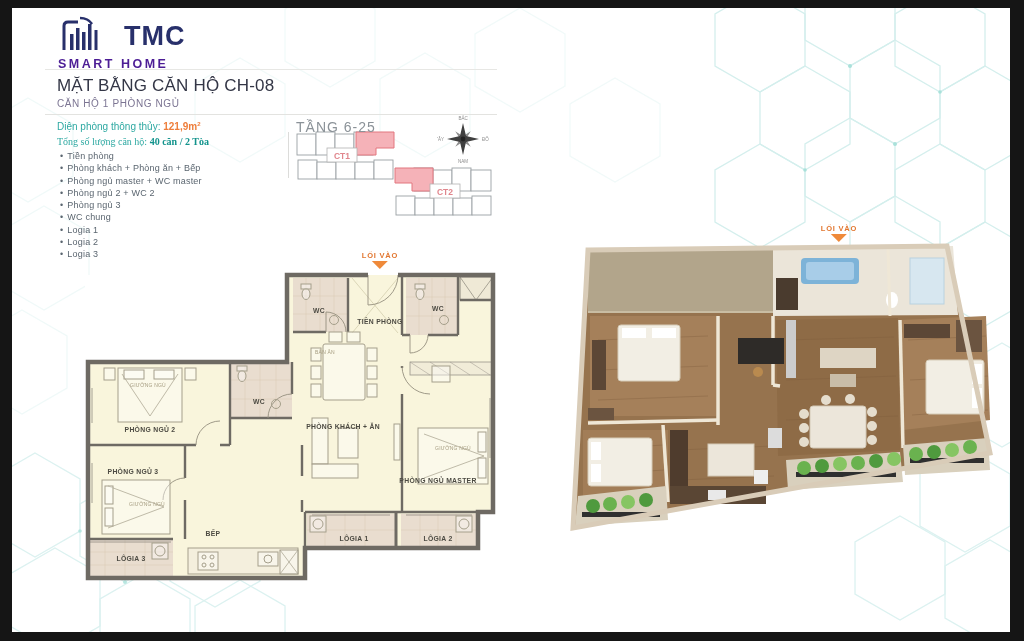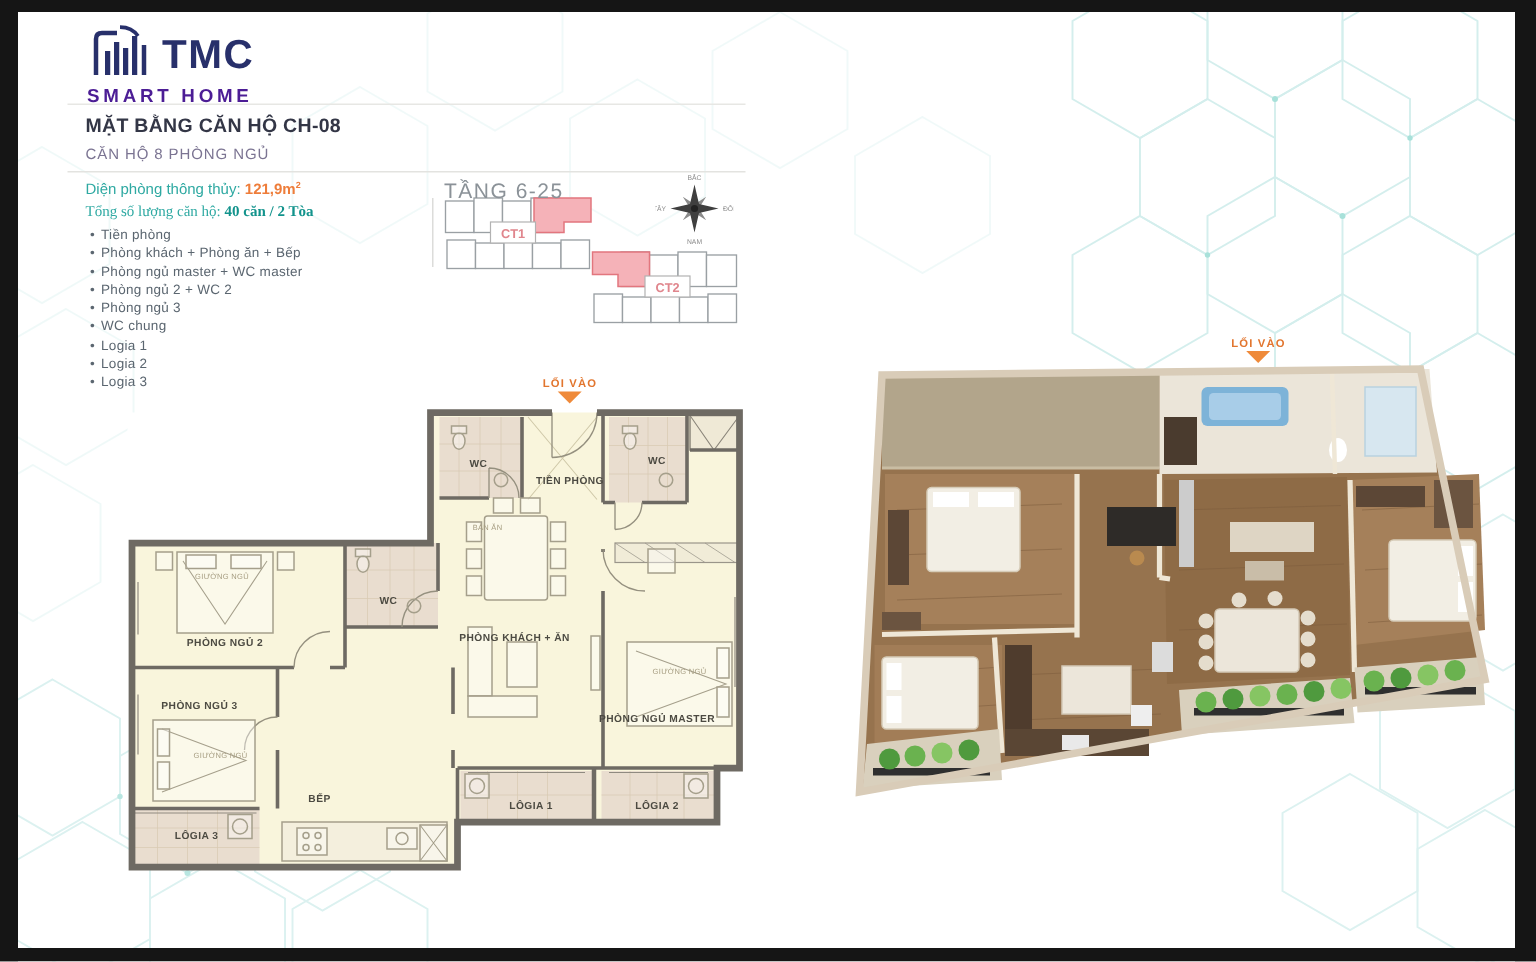--- a/index.html
+++ b/index.html
@@ -13,27 +13,27 @@
   .frame.top{left:0;top:0;width:1024px;height:8px;}
   .frame.bottom{left:0;top:632px;width:1024px;height:9px;}
   .frame.left{left:0;top:0;width:12px;height:641px;}
   .frame.right{left:1010px;top:0;width:14px;height:641px;}
 
   .hexbg{position:absolute;left:0;top:0;z-index:0;pointer-events:none;}
 
   
   .logo{position:absolute;left:58px;top:16px;z-index:5;}
   .logo-row{display:flex;align-items:center;}
-  .logo-brand{color:#28306b;font-weight:bold;font-size:27px;letter-spacing:1px;margin-left:6px;}
+  .logo-brand{color:#28306b;font-weight:bold;font-size:27px;letter-spacing:1px;margin-left:22px;}
   .logo-tagline{color:#4c1d95;font-weight:bold;font-size:12.5px;letter-spacing:2.5px;margin-top:1px;}
   .hr1{position:absolute;left:45px;top:69px;width:452px;height:1px;background:#e7e7e4;z-index:4;}
   .hr2{position:absolute;left:45px;top:114px;width:452px;height:1px;background:#e3e3e0;z-index:4;}
   .vdiv{position:absolute;left:288px;top:132px;width:1px;height:46px;background:#dcdcda;z-index:4;}
 
-  .page-title{position:absolute;left:57px;top:76px;font-size:13px;font-weight:bold;color:#333646;letter-spacing:.2px;z-index:5;}
+  .page-title{position:absolute;left:57px;top:76px;font-size:17px;font-weight:normal;color:#333646;letter-spacing:.2px;z-index:5;}
   .page-subtitle{position:absolute;left:57px;top:98px;font-size:10px;color:#7b7492;letter-spacing:.6px;z-index:5;}
 
   
   .info-line{position:absolute;left:57px;font-size:10px;color:#2ea9a2;z-index:5;white-space:nowrap;}
   .info-line .val-orange{color:#ee7d3a;font-weight:bold;}
   .info-line .val-teal{color:#12938c;font-weight:bold;}
   .room-list{position:absolute;left:60px;top:150px;margin:0;padding:0;list-style:none;z-index:5;}
   .room-list li{font-size:9px;color:#5b6670;line-height:12.3px;letter-spacing:.2px;}
   .room-list li::before{content:"•";margin-right:4px;color:#5b6670;}
 
@@ -118,21 +118,21 @@
       <rect x="30" y="8" width="3.5" height="26" fill="#28306b"></rect>
       <path d="M22 2 q8 0 12 6" fill="none" stroke="#28306b" stroke-width="2.5"></path>
     </svg>
     <span class="logo-brand">TMC</span>
   </div>
   <div class="logo-tagline">SMART HOME</div>
 </div>
 
 <div class="hr1"></div>
 <div class="page-title">MẶT BẰNG CĂN HỘ CH-08</div>
-<div class="page-subtitle">CĂN HỘ 8 PHÒNG NGỦ</div>
+<div class="page-subtitle">CĂN HỘ 1 PHÒNG NGỦ</div>
 <div class="hr2"></div>
 <div class="vdiv"></div>
 
 <div class="info-line" style="top:121px;">
   <span>Diện phòng thông thủy:</span>
   <span class="val-orange">121,9m</span><sup class="val-orange" style="font-size:6px;">2</sup>
 </div>
 <div class="info-line" style="top:136px;font-family:Liberation Serif, serif;">
   <span>Tổng số lượng căn hộ:</span>
   <span class="val-teal">40 căn / 2 Tòa</span>

